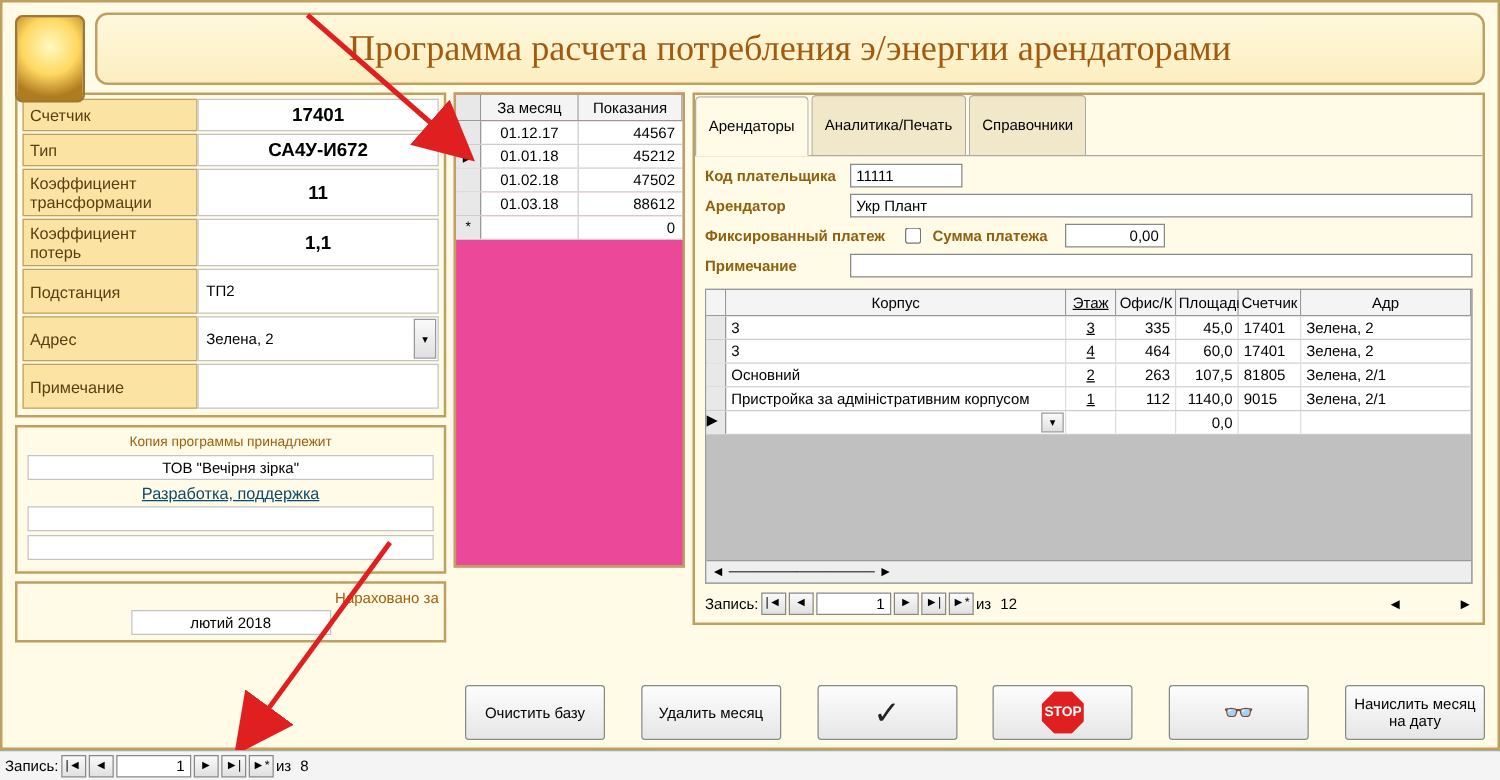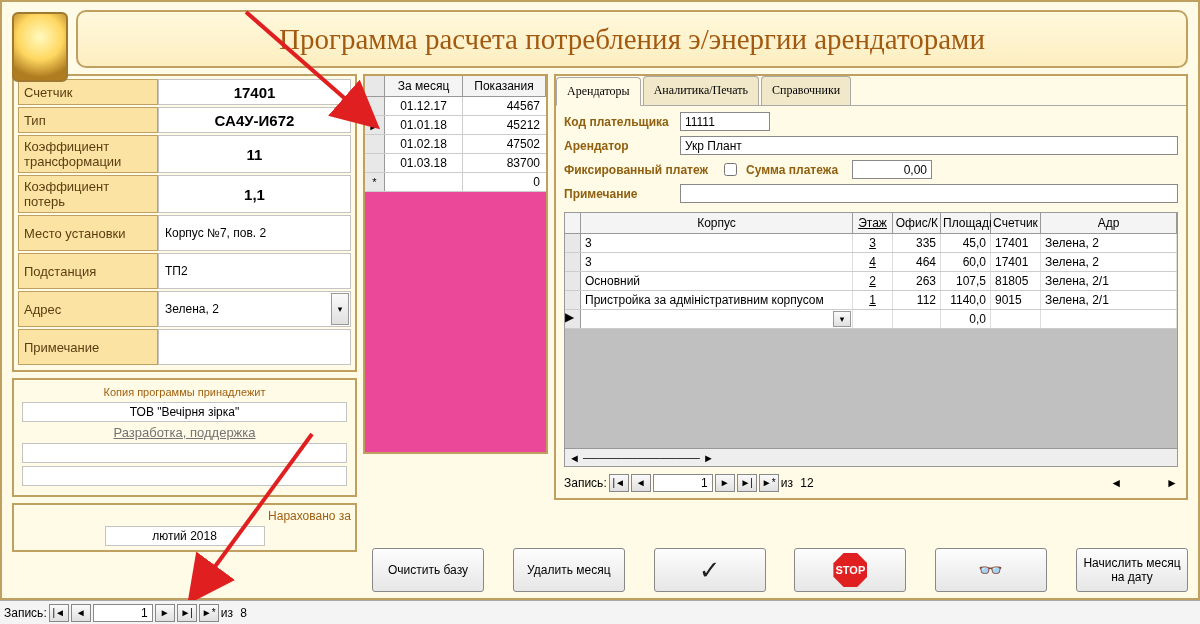--- a/index.html
+++ b/index.html
@@ -99,21 +99,21 @@
 
   
   .info-box {
     border: 2px solid #c0a060;
     margin-top: 6px;
     padding: 6px;
     text-align: center;
   }
   .info-header { color: #a06010; font-size: 11px; margin-bottom: 4px;}
   .info-row { background:#fff; border:1px solid #c4c4c4; height:20px; margin:3px 2px; display:flex;align-items:center;justify-content:center;}
-  .info-link { color: #737373; text-decoration: underline; font-size:13px;}
+  .info-link { color: #0c4a6e; text-decoration: underline; font-size:13px;}
 
   .accrual-box {
     border: 2px solid #c0a060;
     margin-top: 6px;
     padding: 4px;
     text-align: center;
   }
   .accrual-header { color:#a06010; font-size:12px;text-align:right;}
   .accrual-val { background:#fff; border:1px solid #c4c4c4; height:20px; width: 160px; margin: 3px auto 0; display:flex;align-items:center;justify-content:center;}
 
@@ -150,29 +150,28 @@
     height: 426px;
     display:flex;
     flex-direction:column;
     background:#fffbe6;
   }
   .tabs {
     display:flex;
     border-bottom:1px solid #aaa;
   }
   .tab {
-    padding:6px 10px;
+    padding:16px 10px;
     font-size:12px;
     border:1px solid #aaa;
     border-bottom:none;
     background:#f0e8c8;
     margin-right:2px;
     border-top-left-radius:4px;
     border-top-right-radius:4px;
-    font-family:Liberation Serif, serif;
   }
   .tab.active { background:#fffbe6; font-weight:normal; border-bottom:1px solid #fffbe6; position:relative; top:1px;}
   .form-area { padding:6px 8px 4px; }
   .form-line { display:flex; align-items:center; margin-bottom:5px; gap:6px;}
   .form-lbl { color:#906010; font-size:12px; min-width:110px;}
   .form-lbl.bold { font-weight:bold; }
   .form-inp { background:#fff; border:1px solid #888; height:19px; font-size:12px; padding:1px 4px;}
 
   .grid-wrap {
     flex:1;
@@ -262,24 +261,20 @@
         </div>
         <div class="frow">
           <div class="flabel tall">Коэффициент трансформации</div>
           <div class="fval">11</div>
         </div>
         <div class="frow">
           <div class="flabel tall">Коэффициент потерь</div>
           <div class="fval">1,1</div>
         </div>
         <div class="frow">
-          <div class="flabel tall">Место установки</div>
-          <div class="fval left">Корпус №7, пов. 2</div>
-        </div>
-        <div class="frow">
           <div class="flabel tall">Подстанция</div>
           <div class="fval left">ТП2</div>
         </div>
         <div class="frow">
           <div class="flabel tall">Адрес</div>
           <div class="fval left withcombo">
             <span>Зелена, 2</span>
             <div class="combo-btn">▾</div>
           </div>
         </div>
@@ -321,21 +316,21 @@
             <div class="r-val">45212</div>
           </div>
           <div class="r-row">
             <div class="r-sel"></div>
             <div class="r-date">01.02.18</div>
             <div class="r-val">47502</div>
           </div>
           <div class="r-row">
             <div class="r-sel"></div>
             <div class="r-date">01.03.18</div>
-            <div class="r-val">83700</div>
+            <div class="r-val">88612</div>
           </div>
           <div class="r-row">
             <div class="r-sel">*</div>
             <div class="r-date"></div>
             <div class="r-val">0</div>
           </div>
         </div>
     </div>
 
     <div class="right-col">

